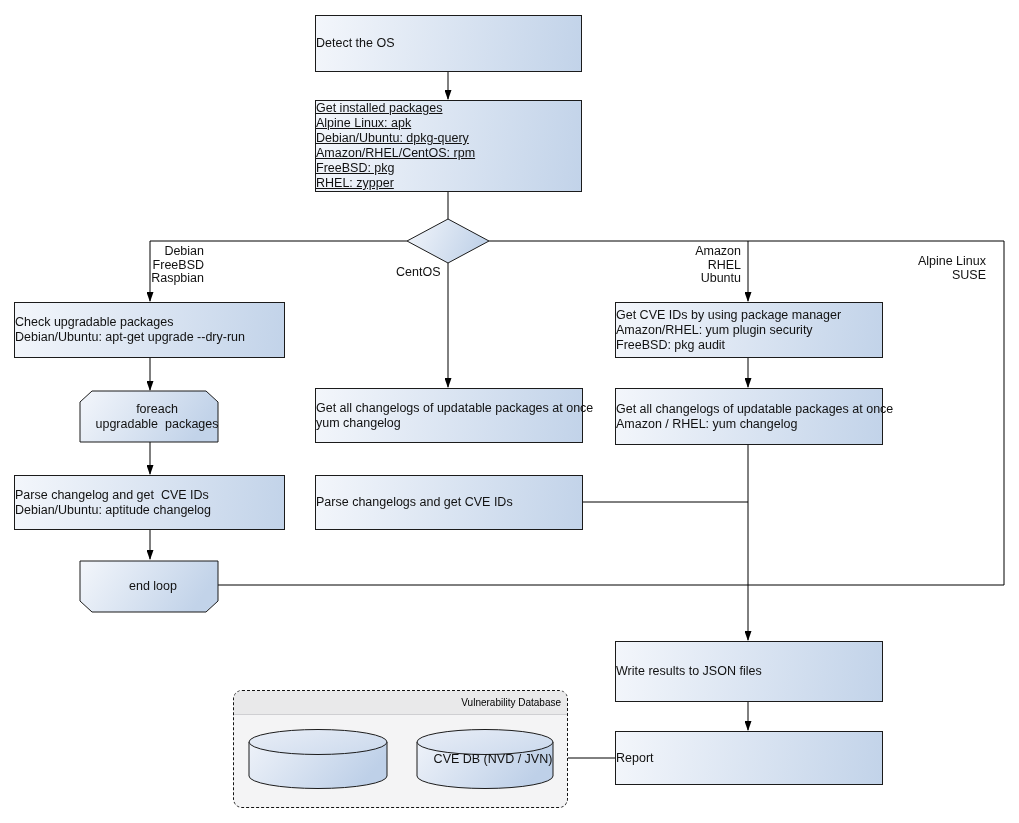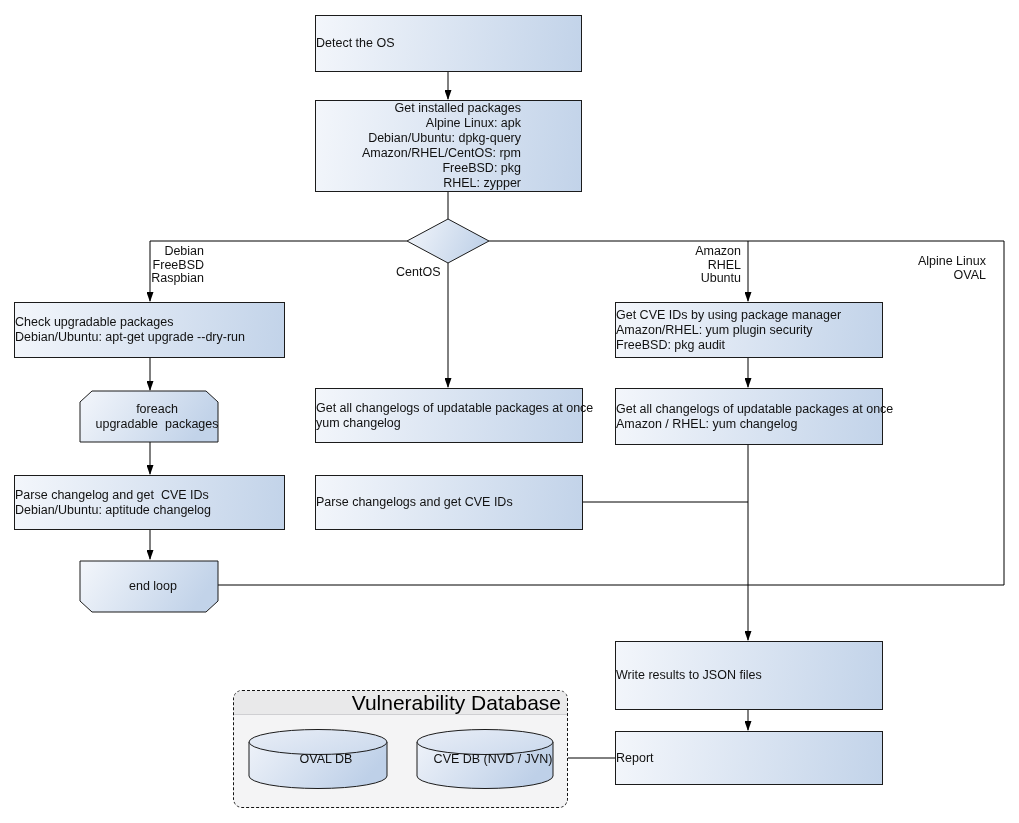--- a/index.html
+++ b/index.html
@@ -8,39 +8,39 @@
     font-family:"Liberation Sans",sans-serif;color:#111;overflow:hidden;
   }
   .node{
     position:absolute;box-sizing:border-box;
     border:1px solid #1b1b1b;
     background:linear-gradient(97deg,#f3f6fb 0%,#c2d3e9 100%);
     display:flex;flex-direction:column;justify-content:center;align-items:flex-start;
     font-size:12.5px;line-height:15px;text-align:center;
   }
   .node .tl{white-space:pre;}
-  .node.rightalign{align-items:flex-end;text-align:right;padding-right:60px;}
+  .node.rightalign{align-items:flex-start;text-align:right;padding-right:60px;text-decoration:underline;}
   .overlay-text{
     position:absolute;display:flex;flex-direction:column;justify-content:center;align-items:center;
     font-size:12.5px;line-height:15px;text-align:center;pointer-events:none;padding-left:8px;
   }
   .overlay-text .tl{white-space:pre;}
   .blabel{
     position:absolute;font-size:12.5px;line-height:13.5px;text-align:right;
   }
   .blabel .tl{white-space:pre;}
   .blabel.leftalign{text-align:left;}
   .vdb{
     position:absolute;left:233px;top:690px;width:335px;height:118px;box-sizing:border-box;
     background:#f4f4f5;border:1.5px dashed #151515;border-radius:9px;overflow:hidden;
   }
   .vdb-header{
     height:23px;background:#e9e9ea;border-bottom:1px solid #cfcfd2;
     display:flex;align-items:center;justify-content:flex-end;
-    padding:0 6px;font-size:21px;color:#000;
+    padding:0 6px;font-size:10px;color:#000;
   }
   svg.layer{position:absolute;left:0;top:0;pointer-events:none;}
 </style>
 </head>
 <body>
 
 <div class="stage">
 
   <div class="vdb">
     <div class="vdb-header">
@@ -139,40 +139,37 @@
     <div class="tl">Get CVE IDs by using package manager</div>
     <div class="tl">Amazon/RHEL: yum plugin security</div>
     <div class="tl">FreeBSD: pkg audit</div>
   </div>
 
   <div class="node" style="left:615px;top:388px;width:268px;height:57px">
     <div class="tl">Get all changelogs of updatable packages at once</div>
     <div class="tl">Amazon / RHEL: yum changelog</div>
   </div>
 
-  <div class="node" style="left:615px;top:641px;width:268px;height:69px">
+  <div class="node" style="left:615px;top:641px;width:268px;height:61px">
     <div class="tl">Write results to JSON files</div>
   </div>
 
   <div class="node" style="left:615px;top:731px;width:268px;height:54px">
     <div class="tl">Report</div>
   </div>
 
   <div class="overlay-text" style="left:80px;top:391px;width:138px;height:51px">
     <div class="tl">foreach</div>
     <div class="tl">upgradable  packages</div>
   </div>
 
   <div class="overlay-text" style="left:80px;top:561px;width:130px;height:51px">
     <div class="tl">end loop</div>
   </div>
 
-  <div class="overlay-text" style="left:249px;top:742px;width:138px;height:34px">
-    <div class="tl">OVAL DB</div>
-  </div>
 
   <div class="overlay-text" style="left:417px;top:742px;width:136px;height:34px">
     <div class="tl">CVE DB (NVD / JVN)</div>
   </div>
 
   <div class="blabel" style="right:815px;top:245px">
     <div class="tl">Debian</div>
     <div class="tl">FreeBSD</div>
     <div class="tl">Raspbian</div>
   </div>
@@ -182,16 +179,16 @@
   </div>
 
   <div class="blabel" style="right:278px;top:245px">
     <div class="tl">Amazon</div>
     <div class="tl">RHEL</div>
     <div class="tl">Ubuntu</div>
   </div>
 
   <div class="blabel" style="right:33px;top:255px">
     <div class="tl">Alpine Linux</div>
-    <div class="tl">OVAL</div>
+    <div class="tl">SUSE</div>
   </div>
 
 </div>
 
 </body></html>

